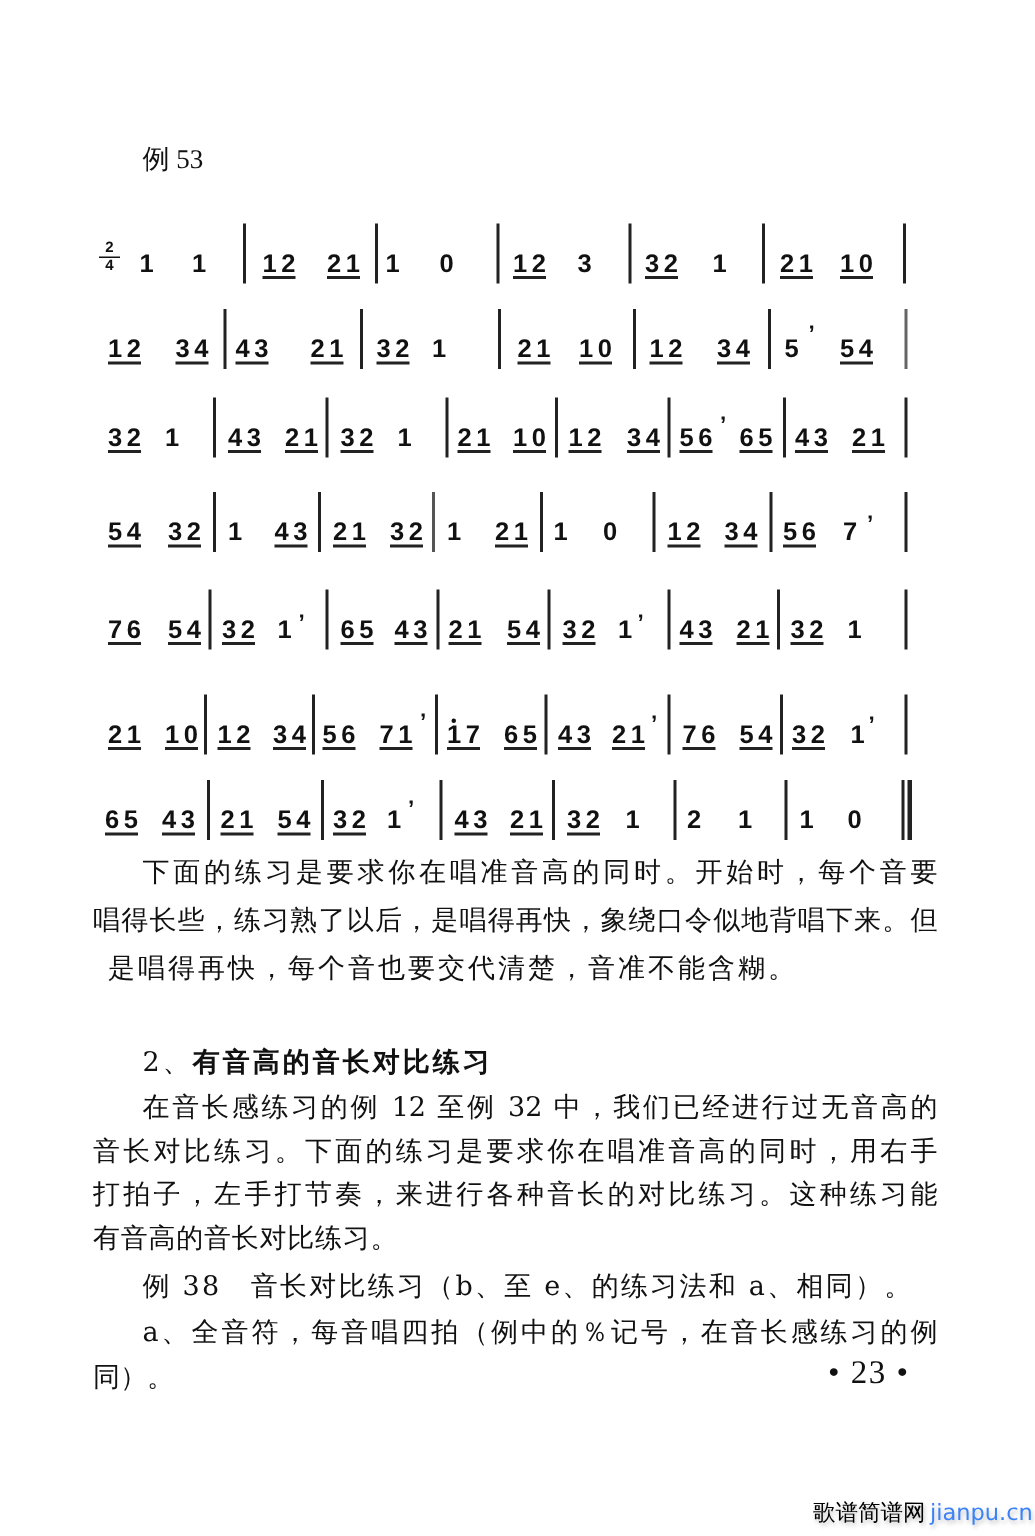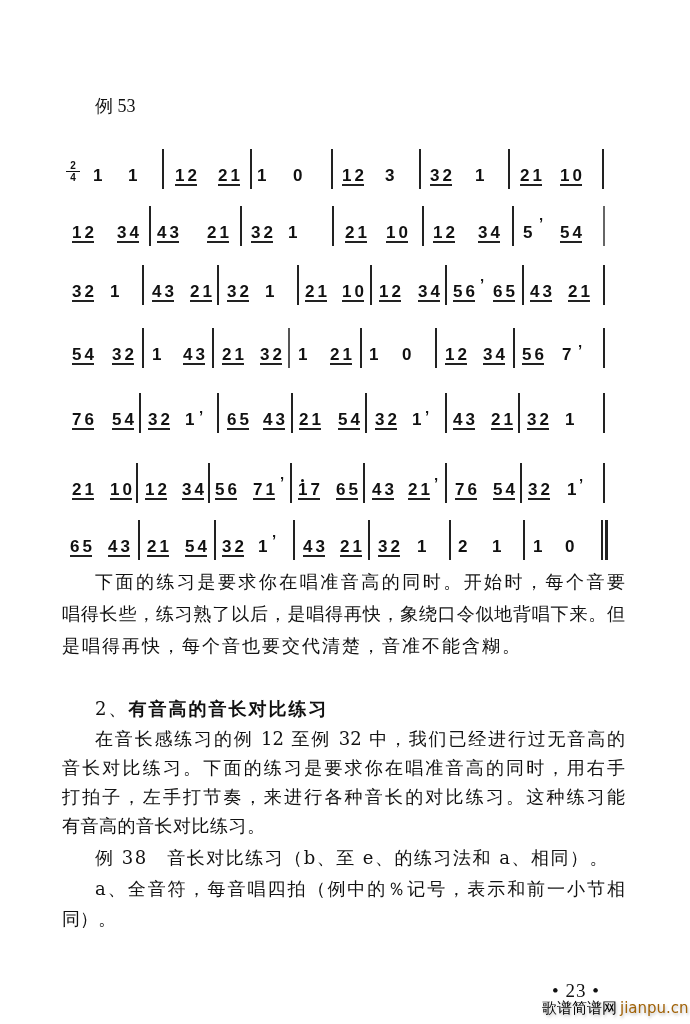--- a/index.html
+++ b/index.html
@@ -16,26 +16,26 @@
         font-family:"Liberation Sans", sans-serif; }
   .hdot { position:absolute; top:-1px; width:3px; height:3px; border-radius:50%; background:#111; }
   .ts { position:absolute; top:-5px; width:14px; text-align:center; font-weight:bold; font-size:10px;
         font-family:"Liberation Sans", sans-serif; }
   .ts .tsn { display:block; line-height:10px; border-bottom:1.5px solid #111; }
   .ts .tsd { display:block; line-height:11px; }
   .tl { position:absolute; height:22px; line-height:22px; font-size:18px; white-space:nowrap; overflow:hidden;
         font-family:"DejaVu Serif","Liberation Serif",serif; color:#111; }
   .tl.j { white-space:normal; text-align:justify; text-align-last:justify; }
   .heading-title { font-weight:bold; }
-  .pagenum { position:absolute; left:552px; top:980px; font-size:19px; line-height:22px;
+  .pagenum { position:absolute; left:552px; top:904px; font-size:22px; line-height:22px;
              font-family:"Liberation Serif","DejaVu Serif",serif; letter-spacing:1px; }
   .wm { position:absolute; left:542px; top:998px; font-size:15px; line-height:20px; white-space:nowrap;
         text-shadow:1px 2px 3px rgba(0,0,0,0.25); font-family:"DejaVu Sans","Liberation Sans",sans-serif; }
   .wm .cn { color:#000000; }
-  .wm .dom { color:#a16207; margin-left:3px; }
+  .wm .dom { color:#3b82f6; margin-left:3px; }
 </style>
 </head>
 <body>
 
 <div class="label" style="left:95px;top:95px">例 53</div>
 
 <div class="row" style="top:166px">
   <span class="ts" style="left:66px">
     <span class="tsn">2</span>
     <span class="tsd">4</span>
@@ -207,27 +207,27 @@
   <span class="nt" style="left:492px">1</span>
   <i class="bar" style="left:523px"></i>
   <span class="nt" style="left:533px">1</span>
   <span class="nt" style="left:565px">0</span>
   <i class="bar" style="left:601px"></i>
   <i class="bar thick" style="left:605px"></i>
 </div>
 
 <div class="tl j" style="left:95px;top:571px;width:530px">下面的练习是要求你在唱准音高的同时。开始时，每个音要</div>
 <div class="tl j" style="left:62px;top:603px;width:563px">唱得长些，练习熟了以后，是唱得再快，象绕口令似地背唱下来。但</div>
-<div class="tl" style="left:62px;top:635px;letter-spacing:2px">是唱得再快，每个音也要交代清楚，音准不能含糊。</div>
+<div class="tl" style="left:72px;top:635px;letter-spacing:2px">是唱得再快，每个音也要交代清楚，音准不能含糊。</div>
 
 <div class="tl" style="left:95px;top:698px;letter-spacing:2px"><span>2、</span><span class="heading-title">有音高的音长对比练习</span></div>
 
 <div class="tl j" style="left:95px;top:728px;width:530px">在音长感练习的例 12 至例 32 中，我们已经进行过无音高的</div>
 <div class="tl j" style="left:62px;top:757px;width:563px">音长对比练习。下面的练习是要求你在唱准音高的同时，用右手</div>
 <div class="tl j" style="left:62px;top:786px;width:563px">打拍子，左手打节奏，来进行各种音长的对比练习。这种练习能</div>
 <div class="tl" style="left:62px;top:815px;letter-spacing:0.5px">有音高的音长对比练习。</div>
 
 <div class="tl" style="left:95px;top:847px;letter-spacing:1.5px">例 38　音长对比练习（b、至 e、的练习法和 a、相同）。</div>
-<div class="tl j" style="left:95px;top:878px;width:530px">a、全音符，每音唱四拍（例中的％记号，表示和前一小节相</div>
+<div class="tl j" style="left:95px;top:878px;width:530px">a、全音符，每音唱四拍（例中的％记号，在音长感练习的例</div>
 <div class="tl" style="left:62px;top:908px">同）。</div>
 
 <div class="pagenum">• 23 •</div>
 <div class="wm"><span class="cn">歌谱简谱网</span><span class="dom">jianpu.cn</span></div>
 
 </body></html>

